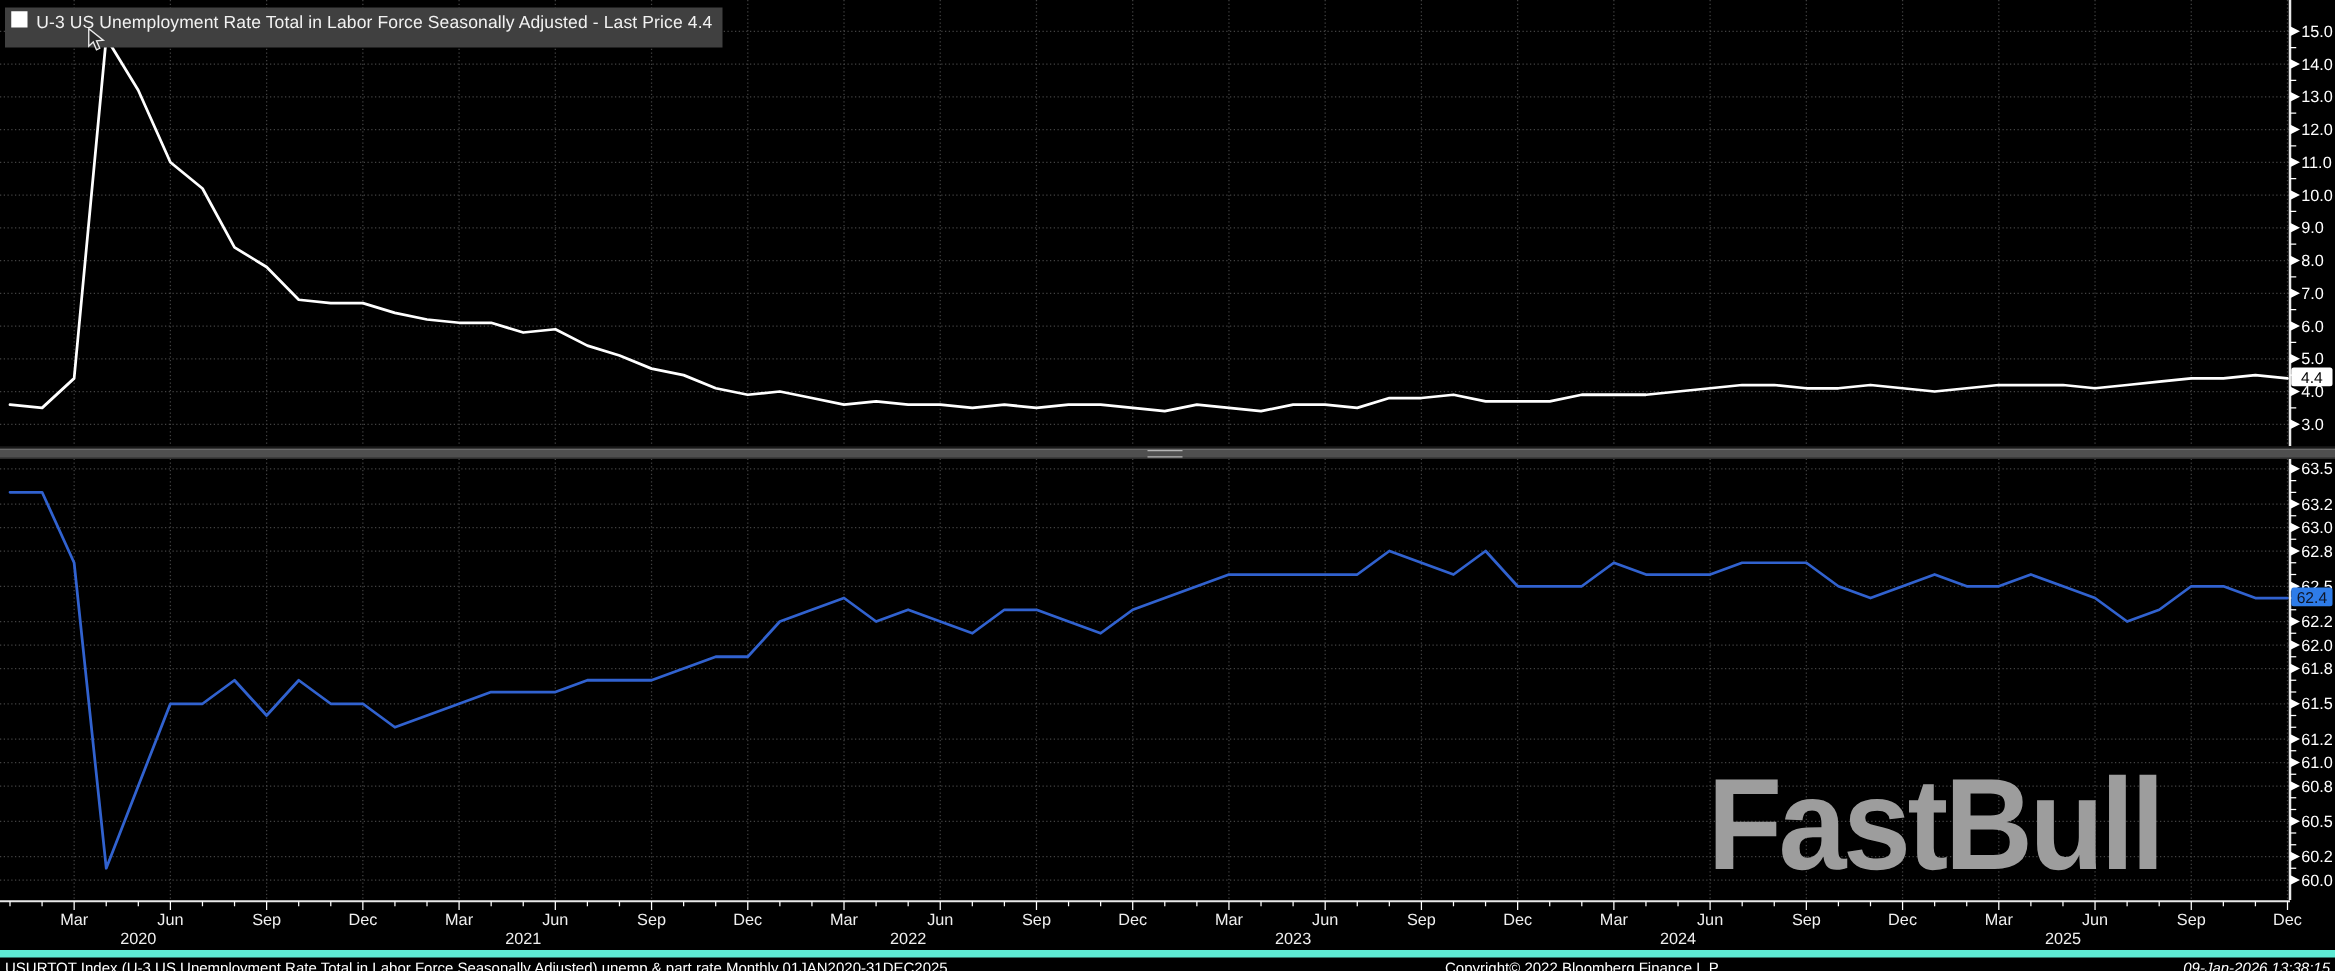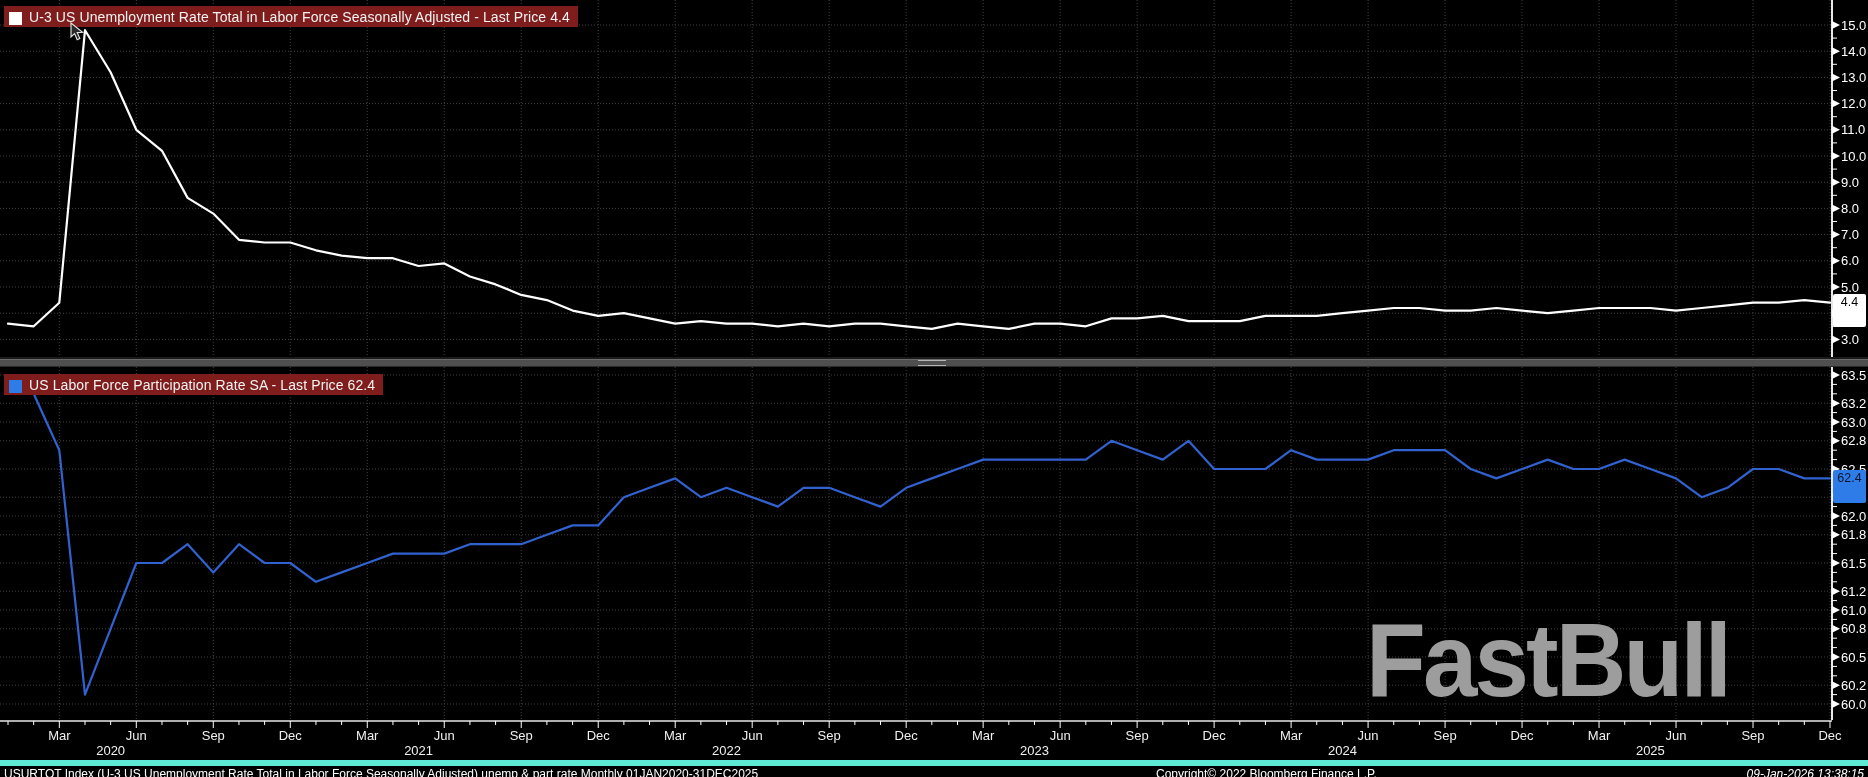--- a/index.html
+++ b/index.html
@@ -2,27 +2,27 @@
 <html><head>
 <meta charset="utf-8">
 <style>
   html,body{margin:0;padding:0;background:#000;}
   #root{position:relative;width:1868px;height:777px;background:#000;overflow:hidden;
         font-family:"Liberation Sans",sans-serif;}
   svg{position:absolute;left:0;display:block;}
   #top-svg{top:0;}
   #bottom-svg{top:367px;}
   #xaxis-svg{top:720px;}
-  .legend{position:absolute;left:4px;display:flex;align-items:flex-end;gap:7px;
-          background:#7f1d1d;padding:3px 8px 2px 5px;z-index:6;}
+  .legend{position:absolute;left:4px;display:flex;align-items:flex-start;gap:7px;
+          background:#404040;padding:3px 8px 13px 5px;z-index:6;}
   .legend .swatch{width:13px;height:13px;flex:0 0 auto;}
   .legend .ltext{color:#f2f2f2;font-size:14px;white-space:nowrap;letter-spacing:0.1px;}
   #legend-top{top:6px;}
   #legend-bottom{top:374px;}
-  .badge{position:absolute;left:1833px;width:33px;height:33px;z-index:7;
+  .badge{position:absolute;left:1833px;width:33px;height:15px;z-index:7;
          font-size:12.5px;text-align:center;line-height:17px;border-radius:2px;}
   #badge-top{top:294px;background:#ffffff;color:#000;}
   #badge-bottom{top:470px;background:#2e7ce8;color:#fff;}
   #separator{position:absolute;left:0;top:357px;width:1868px;height:10px;
              background:#1a1a1a;z-index:5;}
   #separator .bar{position:absolute;left:0;top:2px;width:1868px;height:6px;background:#4f4f4f;
                   border-top:1px solid #6a6a6a;border-bottom:1px solid #2a2a2a;}
   #separator .grip{position:absolute;left:918px;top:3px;width:28px;height:4px;
                    border-top:1px solid #b5b5b5;border-bottom:1px solid #b5b5b5;}
   #watermark{position:absolute;left:1366px;top:608px;width:470px;z-index:4;
@@ -324,24 +324,20 @@
       <text x="1034.48" y="35" fill="#efefef" text-anchor="middle" font-size="13" font-family="Liberation Sans, sans-serif">2023</text>
       <text x="1342.424" y="35" fill="#efefef" text-anchor="middle" font-size="13" font-family="Liberation Sans, sans-serif">2024</text>
       <text x="1650.368" y="35" fill="#efefef" text-anchor="middle" font-size="13" font-family="Liberation Sans, sans-serif">2025</text>
     </svg>
 
   <div id="legend-top" class="legend">
     <span class="swatch" style="background: rgb(255, 255, 255);"></span>
     <span class="ltext">U-3 US Unemployment Rate Total in Labor Force Seasonally Adjusted - Last Price 4.4</span>
   </div>
 
-  <div id="legend-bottom" class="legend">
-    <span class="swatch" style="background: rgb(46, 124, 232);"></span>
-    <span class="ltext">US Labor Force Participation Rate SA - Last Price 62.4</span>
-  </div>
 
   <div id="badge-top" class="badge" style="background: rgb(255, 255, 255); color: rgb(0, 0, 0);">4.4</div>
   <div id="badge-bottom" class="badge" style="background: rgb(46, 124, 232); color: #0f172a;">62.4</div>
 
   <div id="watermark">FastBull</div>
 
   <svg id="mouse-cursor" width="15" height="20">
     <path d="M1,1 L1,15 L4.6,11.6 L7.2,17.8 L9.8,16.6 L7.2,10.6 L12.6,10.2 Z" fill="#2a2a2a" stroke="#e8e8e8" stroke-width="1.1"></path>
   </svg>
 

